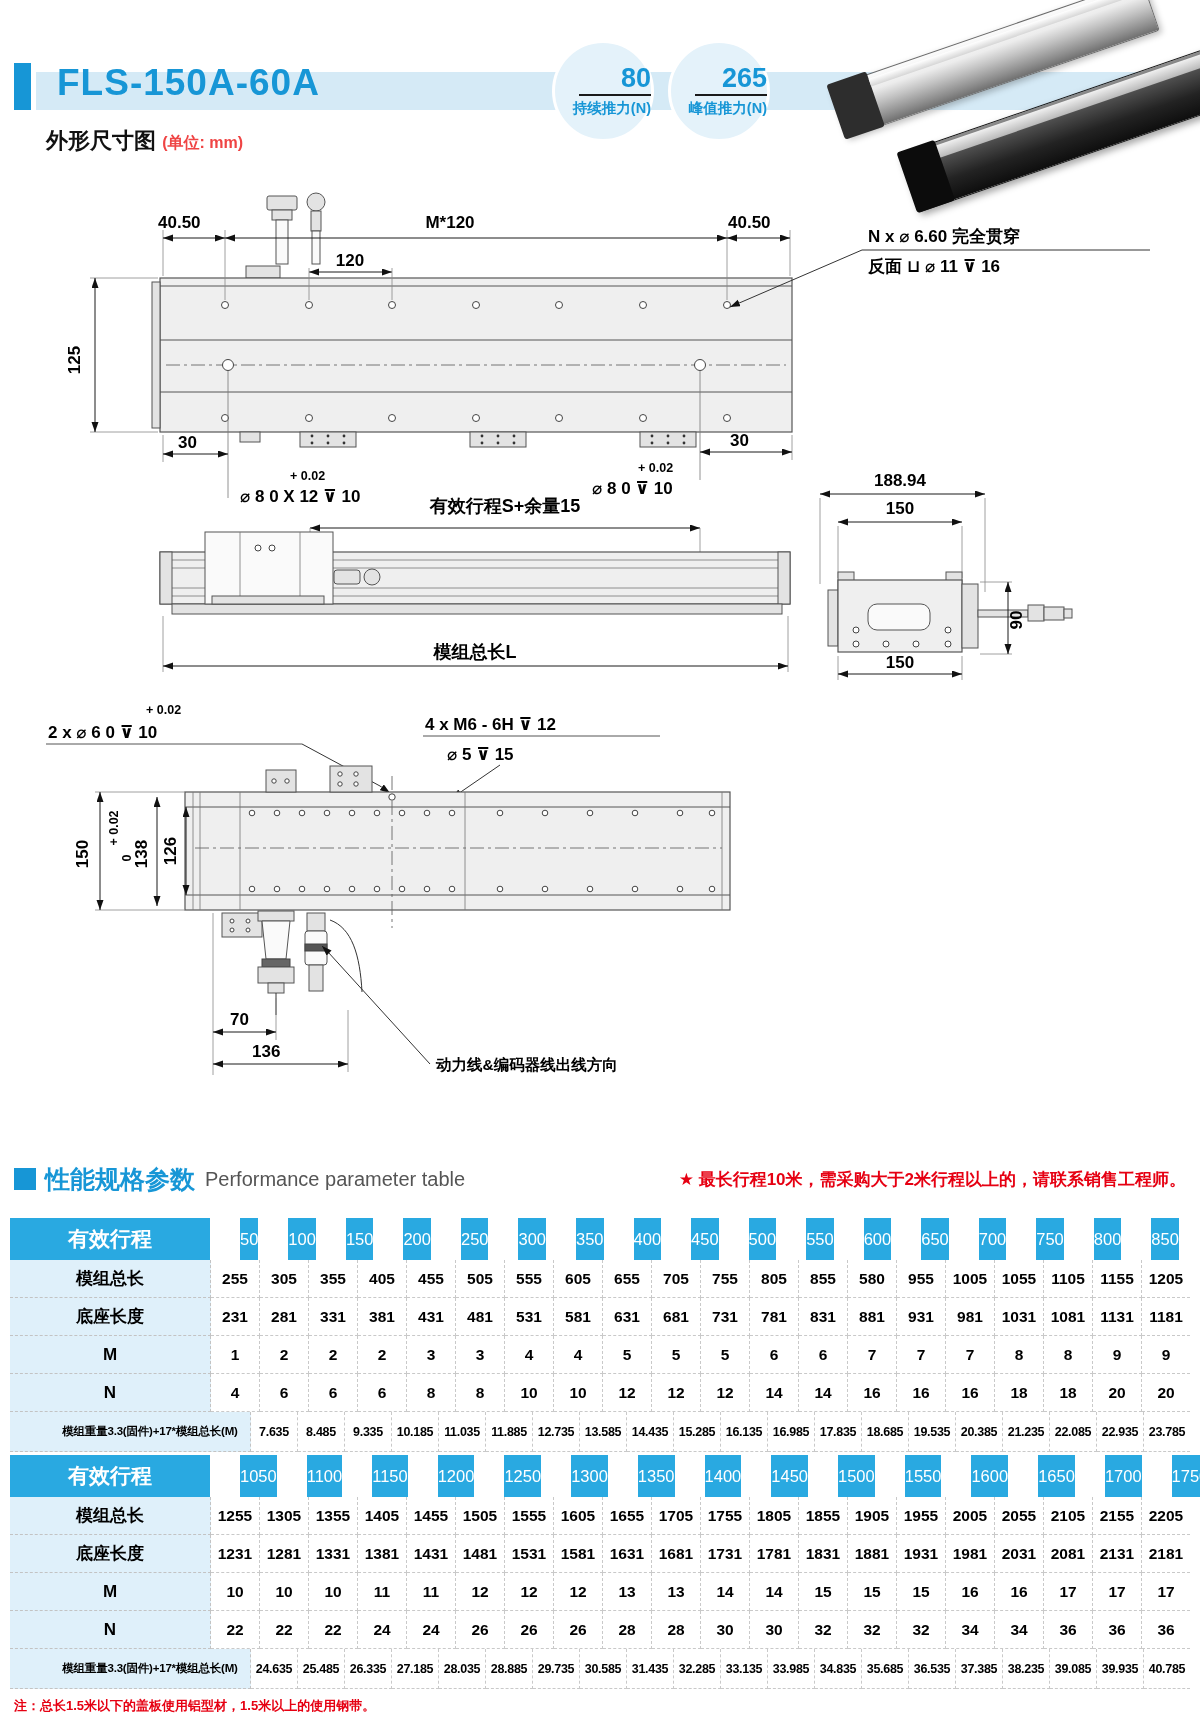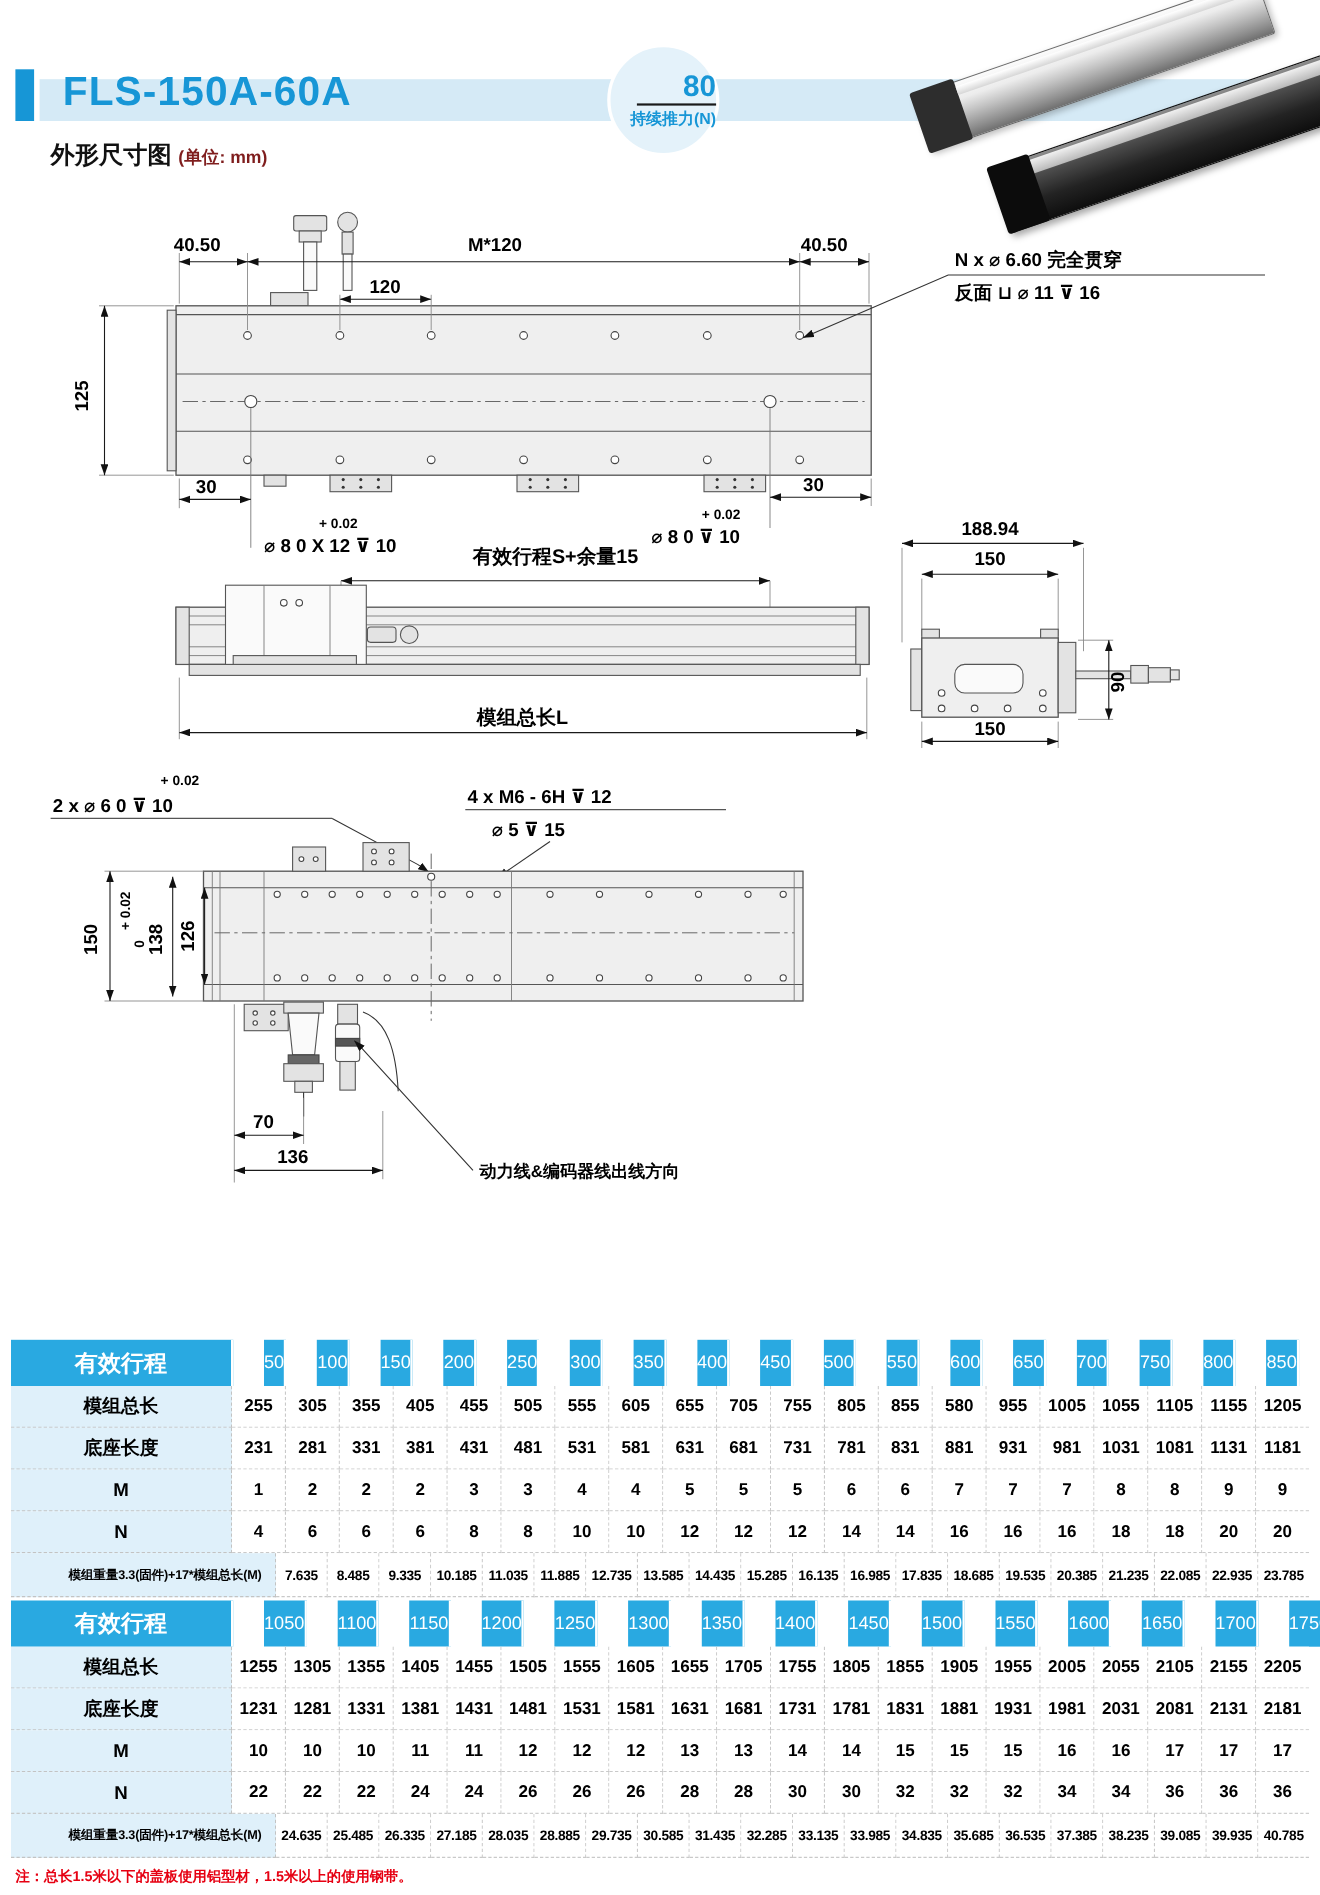--- a/index.html
+++ b/index.html
@@ -9,21 +9,21 @@
   .banner{position:absolute;left:36px;top:72px;width:1164px;height:38px;background:#D5EAF6;z-index:0;}
   .accent-bar{position:absolute;left:14px;top:63px;width:17px;height:47px;background:#1796D6;z-index:1;}
   .model-title{position:absolute;left:57px;top:62px;font-size:37px;font-weight:bold;color:#1796D6;z-index:1;letter-spacing:1px;}
   .badge{position:absolute;top:40px;width:96px;height:96px;border-radius:50%;background:#E4F2FA;border:3px solid #fff;
          z-index:2;display:flex;flex-direction:column;align-items:flex-end;justify-content:center;}
   .badge .val{font-size:27px;font-weight:bold;color:#1796D6;line-height:1.05;}
   .badge .bar{width:72px;height:2px;background:#1a1a1a;margin:2px 0 3px 0;}
   .badge .lab{font-size:14.5px;font-weight:bold;color:#1796D6;white-space:nowrap;}
   .b1{left:552px;} .b2{left:668px;}
   .subtitle{position:absolute;left:46px;top:126px;font-size:22px;font-weight:bold;color:#111;z-index:1;}
-  .subtitle .unit{font-size:16px;font-weight:bold;color:#7f1d1d;}
+  .subtitle .unit{font-size:16px;font-weight:bold;color:#ef4444;}
   
   .photo{position:absolute;left:790px;top:0;width:410px;height:175px;z-index:3;}
   .mod{position:absolute;border-radius:3px;}
   .mod-silver{left:38px;top:32px;width:330px;height:52px;transform:rotate(-19deg);
      background:linear-gradient(180deg,#fbfbfb 0%,#ececec 30%,#c2c2c2 55%,#8c8c8c 85%,#6f6f6f 100%);
      border:1px solid #6a6a6a;box-shadow:2px 3px 6px rgba(0,0,0,.25);}
   .mod-silver:before{content:"";position:absolute;left:-2px;top:-4px;width:42px;height:58px;background:#2d2d2d;border-radius:3px;}
   .mod-silver:after{content:"";position:absolute;left:40px;top:4px;right:4px;height:8px;background:linear-gradient(180deg,#ffffff,#d6d6d6);}
   .mod-black{left:108px;top:92px;width:370px;height:60px;transform:rotate(-19deg);
      background:linear-gradient(180deg,#8f8f8f 0%,#4e4e4e 28%,#232323 65%,#0e0e0e 100%);
@@ -81,20 +81,25 @@
 
   <div class="banner"></div>
   <div class="accent-bar"></div>
   <div class="model-title">FLS-150A-60A</div>
 
   <div class="badge b1">
     <div class="val">80</div>
     <div class="bar"></div>
     <div class="lab">持续推力(N)</div>
   </div>
+  <div class="badge b2">
+    <div class="val">265</div>
+    <div class="bar"></div>
+    <div class="lab">峰值推力(N)</div>
+  </div>
 
   <div class="photo">
     <div class="mod mod-silver"></div>
     <div class="mod mod-black"></div>
   </div>
 
   <div class="subtitle">
     <span>外形尺寸图</span>
     <span class="unit">(单位: mm)</span>
   </div>
@@ -373,20 +378,26 @@
       <line class="dim" x1="213" y1="852" x2="276" y2="852"></line>
       <text class="cad" x="230" y="845">70</text>
       <line class="ext" x1="348" y1="830" x2="348" y2="892"></line>
       <line class="dim" x1="213" y1="884" x2="348" y2="884"></line>
       <text class="cad" x="252" y="877">136</text>
       <polyline class="leade" points="430,884 328,772 322,766"></polyline>
       <text class="cad-cn2" x="436" y="890">动力线&amp;编码器线出线方向</text>
     </g>
   </svg>
 
+  <div class="perf-head">
+    <div class="perf-sq"></div>
+    <div class="perf-cn">性能规格参数</div>
+    <div class="perf-en">Performance parameter table</div>
+    <div class="perf-note">★ 最长行程10米，需采购大于2米行程以上的，请联系销售工程师。</div>
+  </div>
 
   <div class="tables">
     <div class="ptable">
         <div class="t-head">
           <div class="t-hlabel">有效行程</div>
           <div class="t-hcell">50</div>
           <div class="t-hcell">100</div>
           <div class="t-hcell">150</div>
           <div class="t-hcell">200</div>
           <div class="t-hcell">250</div>

